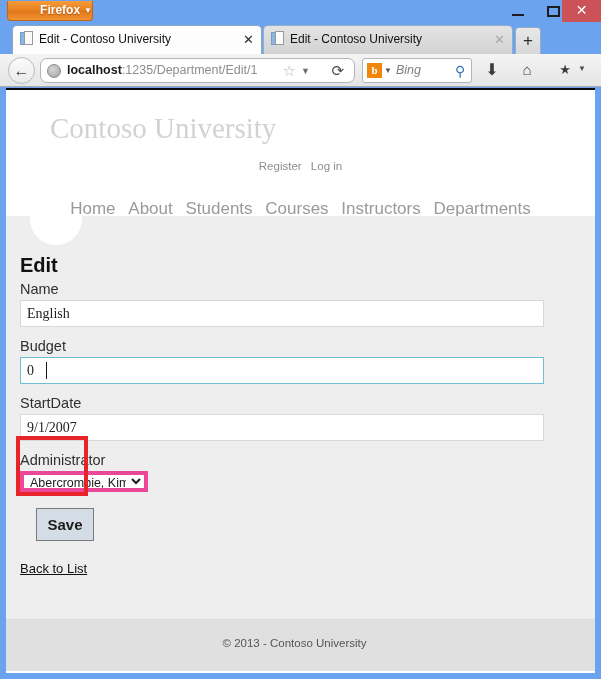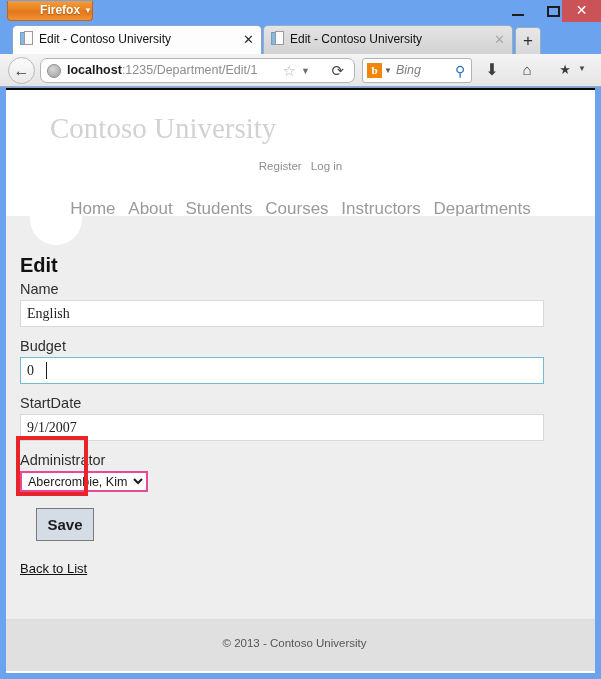--- a/index.html
+++ b/index.html
@@ -323,21 +323,21 @@
     width: 1px; height: 17px;
     background: #1a1a1a;
   }
   #admin-select {
     display: block;
     width: 128px; height: 21px;
     font-family: "Liberation Sans", sans-serif;
     font-size: 12.5px;
     color: #1a1a1a;
     background: #ffffff;
-    border: 2px solid #ec4899;
+    border: 4px solid #ec4899;
     padding: 0 2px;
     margin-bottom: 16px;
   }
   #save-button {
     display: block;
     width: 58px; height: 33px;
     background: #d4dde5;
     border: 1px solid #7a7a7a;
     font-family: "Liberation Sans", sans-serif;
     font-size: 15px; font-weight: bold;

